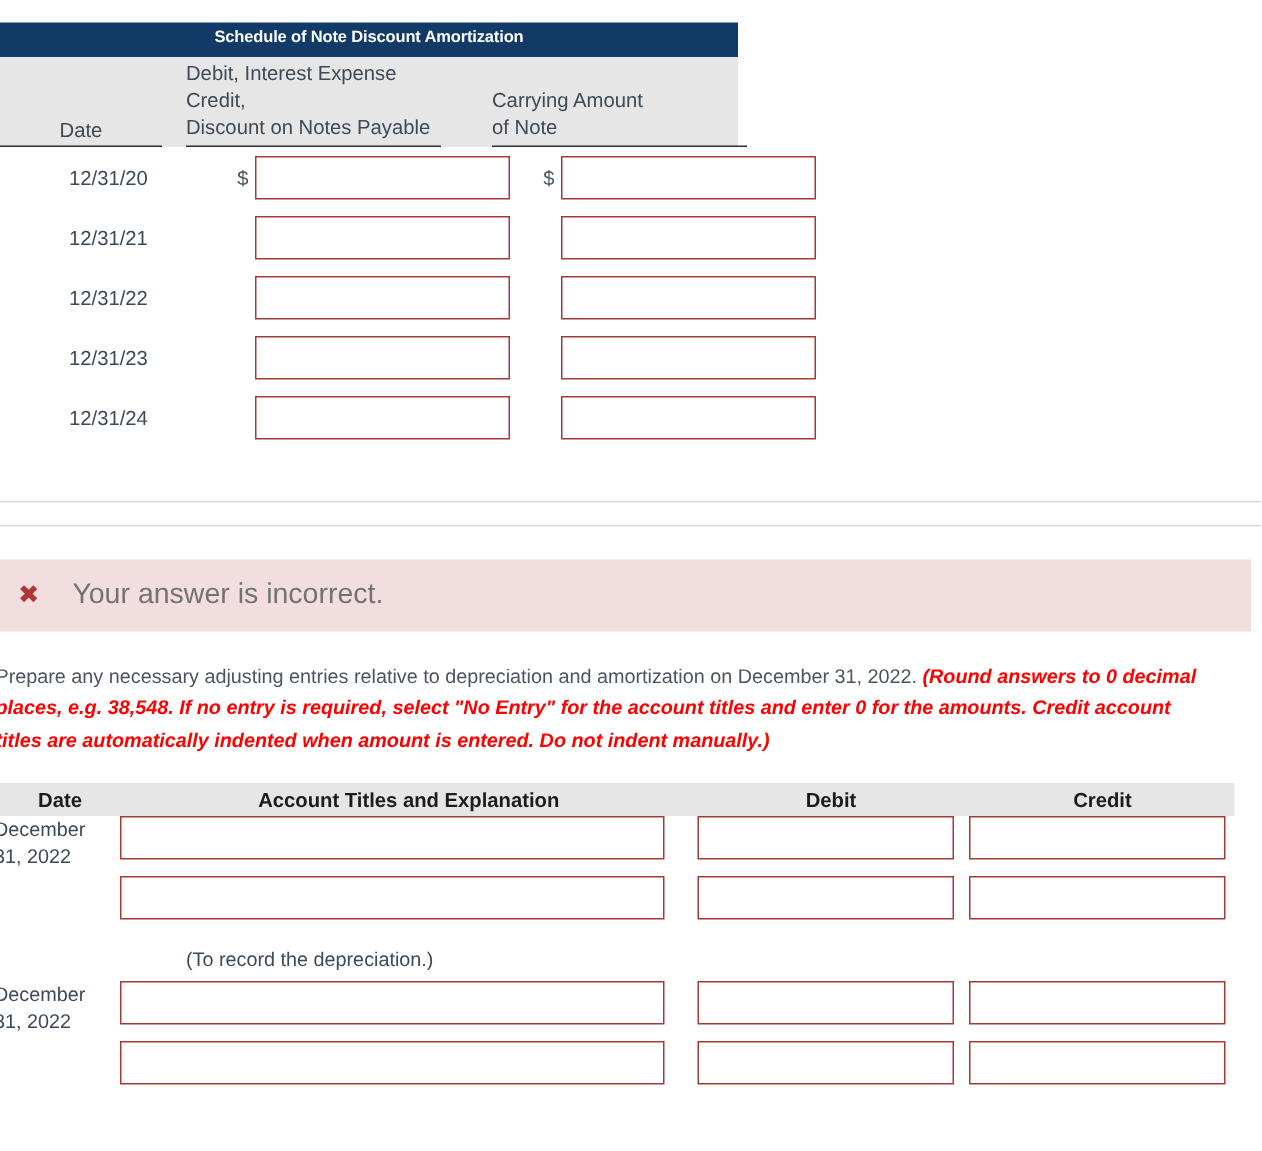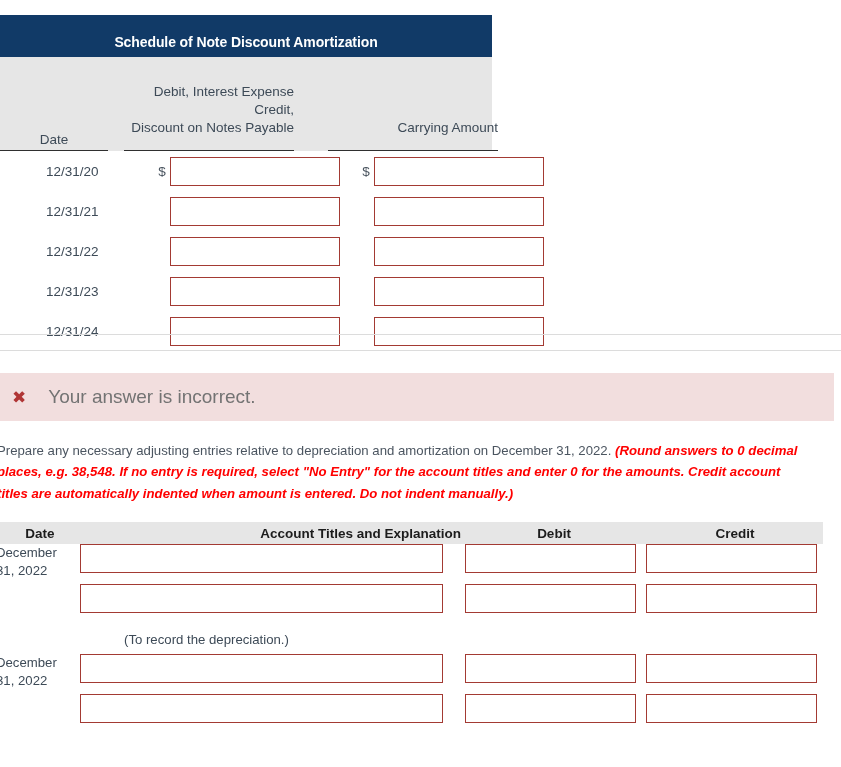--- a/index.html
+++ b/index.html
@@ -26,23 +26,23 @@
     position: absolute;
     left: 0;
     top: 15px;
     width: 492px;
   }
 
   .schedule-title {
     background: #113a67;
     color: #ffffff;
     font-weight: bold;
-    font-size: 14px;
+    font-size: 11px;
     text-align: center;
-    padding: 19px 0 5px 0;
+    padding: 4px 0 5px 0;
     letter-spacing: -0.1px;
     line-height: 1.25;
   }
 
   .schedule-header {
     display: flex;
     align-items: flex-end;
     background: #e6e6e6;
     padding-top: 2px;
   }
@@ -50,27 +50,26 @@
     width: 108px;
     flex: 0 0 108px;
     text-align: center;
     color: #3d4a57;
     font-size: 13.5px;
     padding-bottom: 3px;
     border-bottom: 1.5px solid #2f2f2f;
     margin-right: 0px;
   }
   .sh-col {
-    text-align: right;
+    text-align: left;
     color: #3d4a57;
     font-size: 13.5px;
     line-height: 1.35;
-    padding-bottom: 13px;
+    padding-bottom: 3px;
     border-bottom: 1.5px solid #2f2f2f;
-    margin-top: 24px;
   }
   .sh-col-1 { flex: 0 0 170px; width: 170px; margin-left: 16px; }
   .sh-col-pad1 { flex: 0 0 18px; }
   .sh-col-2 { flex: 0 0 170px; width: 170px; margin-left: 16px; }
 
   .sched-row {
     display: flex;
     align-items: center;
     height: 40px;
     padding-left: 48px;
@@ -164,21 +163,21 @@
   .j-head {
     display: flex;
     background: #e6e6e6;
     height: 22px;
     align-items: center;
     font-weight: bold;
     font-size: 13.5px;
     color: #1c1c1c;
   }
   .jh-date   { flex: 0 0 80px; width: 80px; text-align: center; }
-  .jh-acct   { flex: 0 0 381px; width: 381px; text-align: right; padding-left: 4px; }
+  .jh-acct   { flex: 0 0 381px; width: 381px; text-align: center; padding-left: 4px; }
   .jh-debit  { flex: 0 0 186px; width: 186px; text-align: center; }
   .jh-credit { flex: 0 0 176px; width: 176px; text-align: center; }
 
   .j-row {
     display: flex;
     height: 40px;
   }
   .jr-date {
     flex: 0 0 80px;
     width: 80px;
@@ -226,20 +225,21 @@
 
     <div class="schedule-header">
       <div class="sh-date">Date</div>
       <div class="sh-col sh-col-1">
         <div>Debit, Interest Expense Credit,</div>
         <div>Discount on Notes Payable</div>
       </div>
       <div class="sh-col-pad1"></div>
       <div class="sh-col sh-col-2">
         <div>Carrying Amount</div>
+        <div>of Note</div>
       </div>
     </div>
 
     <div class="sched-row">
       <div class="sr-date">12/31/20</div>
       <div class="sr-dollar">$</div>
       <div class="cellbox"></div>
       <div class="sr-pad"></div>
       <div class="sr-dollar">$</div>
       <div class="cellbox"></div>

